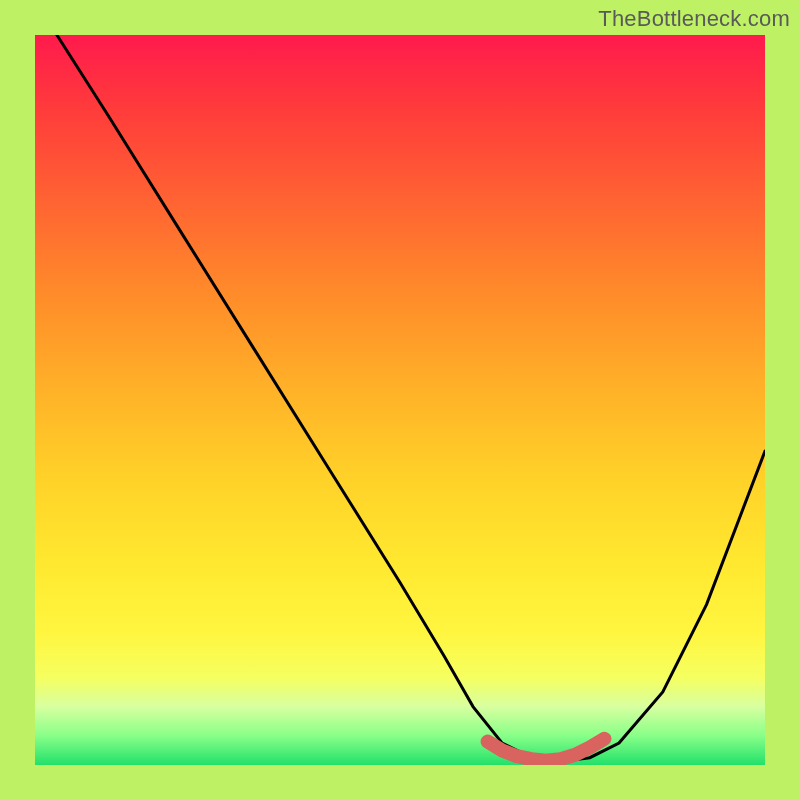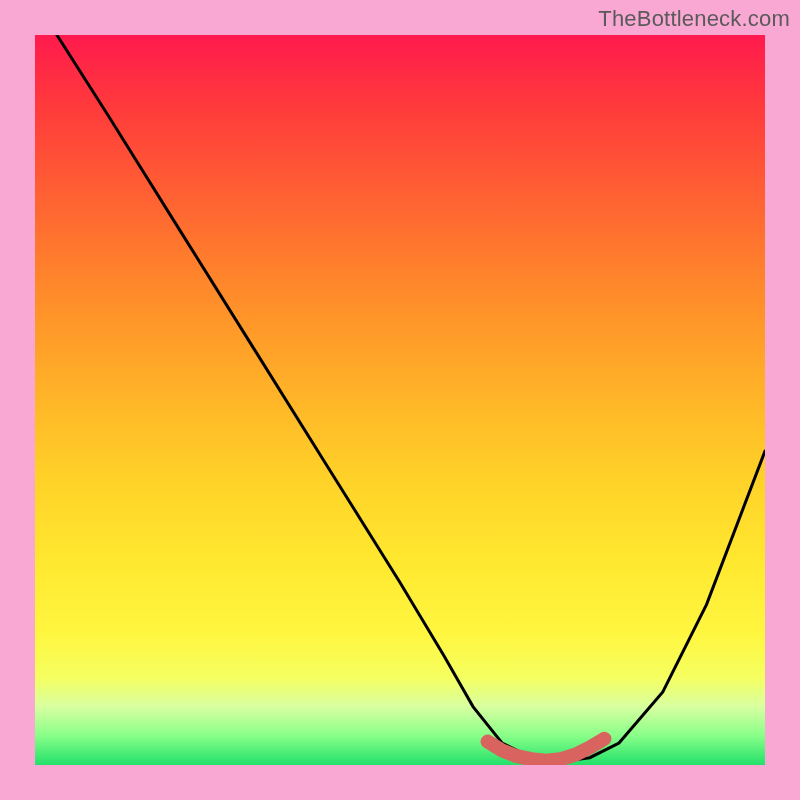--- a/index.html
+++ b/index.html
@@ -9,21 +9,21 @@
     height: 800px;
     background: #000;
     overflow: hidden;
   }
   .frame {
     position: absolute;
     left: 0;
     top: 0;
     width: 800px;
     height: 800px;
-    background: #f9a8d4;
+    background: #bef264;
   }
   .plot-area {
     position: absolute;
     left: 35px;
     top: 35px;
     width: 730px;
     height: 730px;
     background: linear-gradient(to bottom,
       #ff1a4d 0%,
       #ff3b3b 10%,

